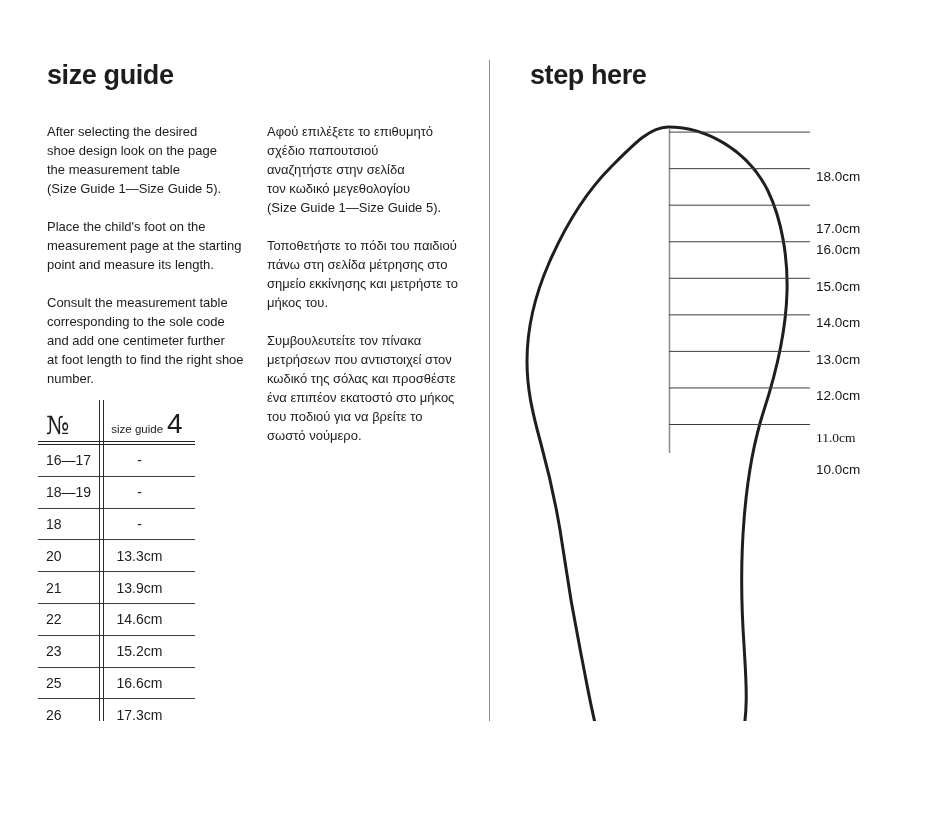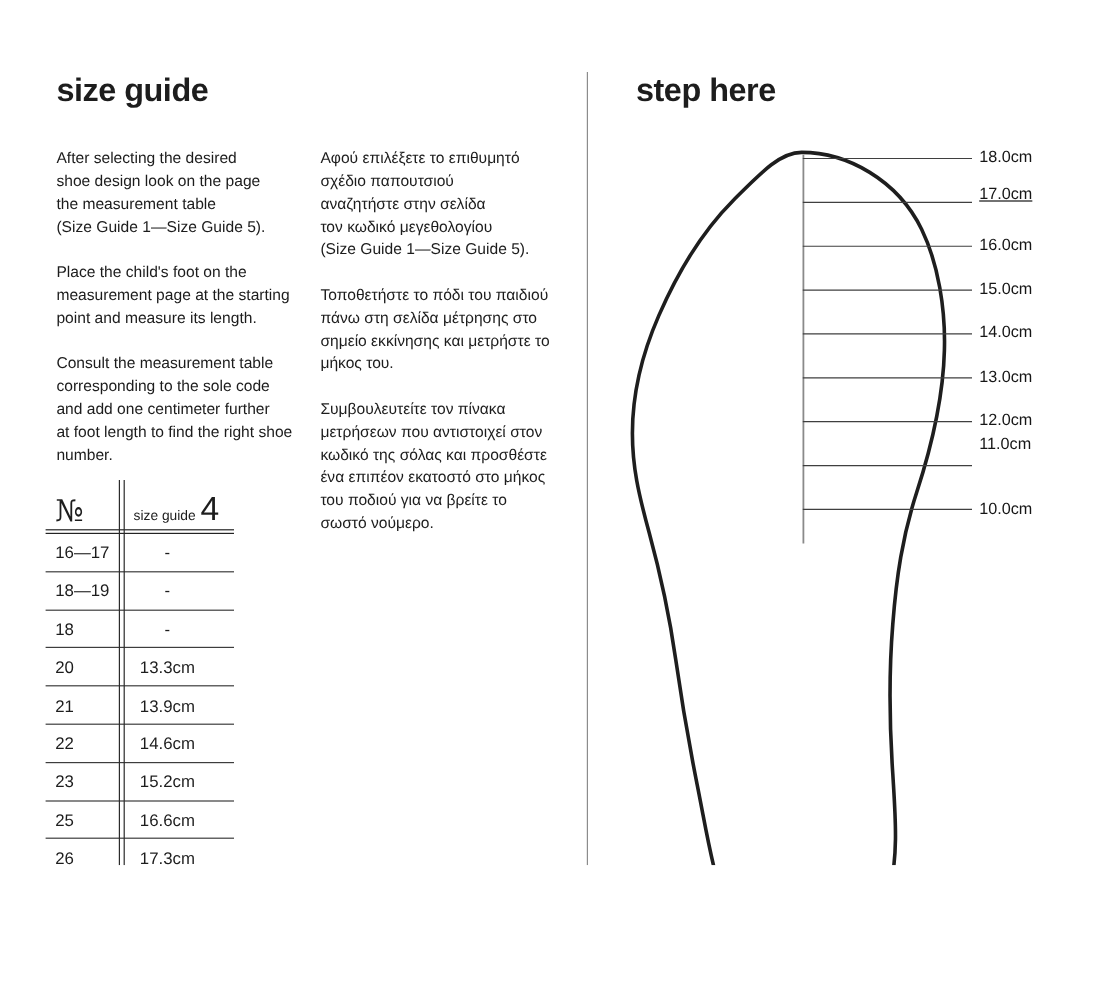--- a/index.html
+++ b/index.html
@@ -30,21 +30,21 @@
   .th-guide .small{font-size:11.5px;}
   .th-guide .big{font-size:28px;font-weight:400;line-height:1;}
   .dbl-hr{height:4px;border-top:1px solid #232323;border-bottom:1px solid #232323;box-sizing:border-box;}
   .trow{display:flex;height:31.8px;align-items:center;border-bottom:1px solid #3d3d3d;box-sizing:border-box;font-size:14px;}
   .trow:last-child{border-bottom:none;}
   .td-no{width:61px;padding-left:8px;box-sizing:border-box;}
   .td-len{flex:1;text-align:center;padding-right:15px;}
 
   
   svg.foot{position:absolute;left:0;top:0;}
-  .tick-label{position:absolute;left:816px;height:18px;font-size:13.5px;color:#161616;white-space:nowrap;}
+  .tick-label{position:absolute;left:816px;height:18px;font-size:13.5px;color:#161616;white-space:nowrap;margin-top:46px;}
   .start-label{position:absolute;left:790px;top:742px;font-size:11px;line-height:16.5px;color:#1c1c1c;white-space:pre-line;}
 </style>
 </head>
 <body>
 
 <div class="page">
 
   <div id="title-left" class="section-title">size guide</div>
 
   <div id="col-en" class="text-col">
@@ -161,26 +161,26 @@
         <line x1="669" x2="810" y1="351.40000000000003" y2="351.40000000000003" stroke="#3f3f3f" stroke-width="1"></line>
         <line x1="669" x2="810" y1="387.95000000000005" y2="387.95000000000005" stroke="#3f3f3f" stroke-width="1"></line>
         <line x1="669" x2="810" y1="424.5" y2="424.5" stroke="#3f3f3f" stroke-width="1"></line>
       </g>
     <line x1="666" y1="750" x2="666" y2="789" stroke="#444444" stroke-width="1"></line>
     <line x1="563" y1="789.5" x2="763" y2="789.5" stroke="#9a9a9a" stroke-width="1.5"></line>
   </svg>
 
   <div id="tick-labels">
       <div class="tick-label" style="top: 123.1px;">18.0cm</div>
-      <div class="tick-label" style="top: 154px; text-decoration: underline;">17.0cm</div>
+      <div class="tick-label" style="top: 175px;">17.0cm</div>
       <div class="tick-label" style="top: 196.2px;">16.0cm</div>
       <div class="tick-label" style="top: 232.75px;">15.0cm</div>
       <div class="tick-label" style="top: 269.3px;">14.0cm</div>
       <div class="tick-label" style="top: 305.85px;">13.0cm</div>
       <div class="tick-label" style="top: 342.4px;">12.0cm</div>
-      <div class="tick-label" style="top: 362px;">11.0cm</div>
+      <div class="tick-label" style="top: 384px; font-family: Liberation Serif, serif;">11.0cm</div>
       <div class="tick-label" style="top: 415.5px;">10.0cm</div>
     </div>
 
   <div class="start-label">Σημείο Εκκίνησης
 Starting Point</div>
 
 </div>
 
 </body></html>

